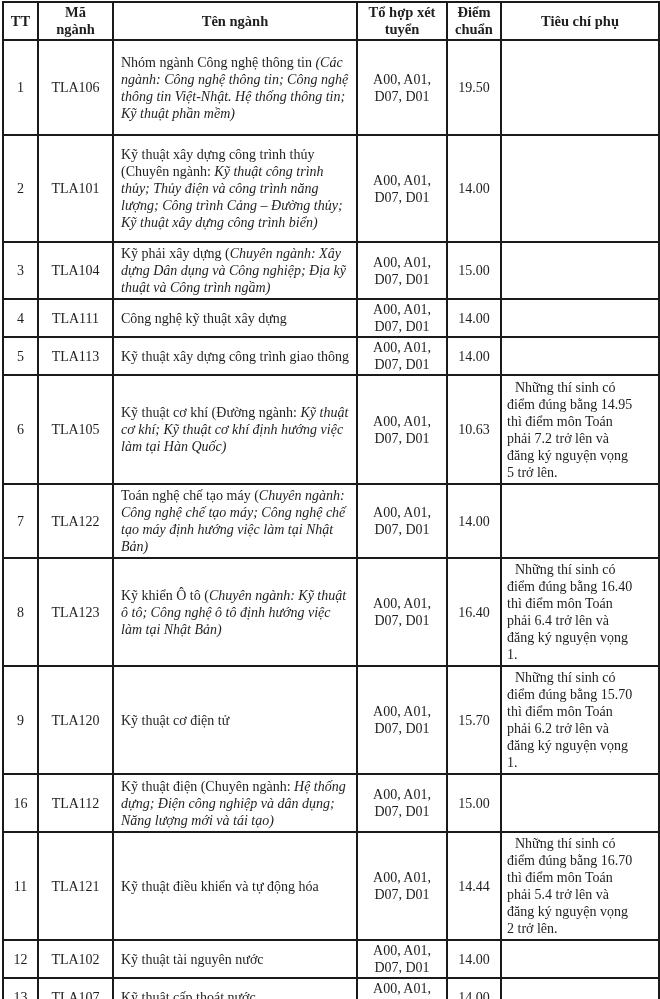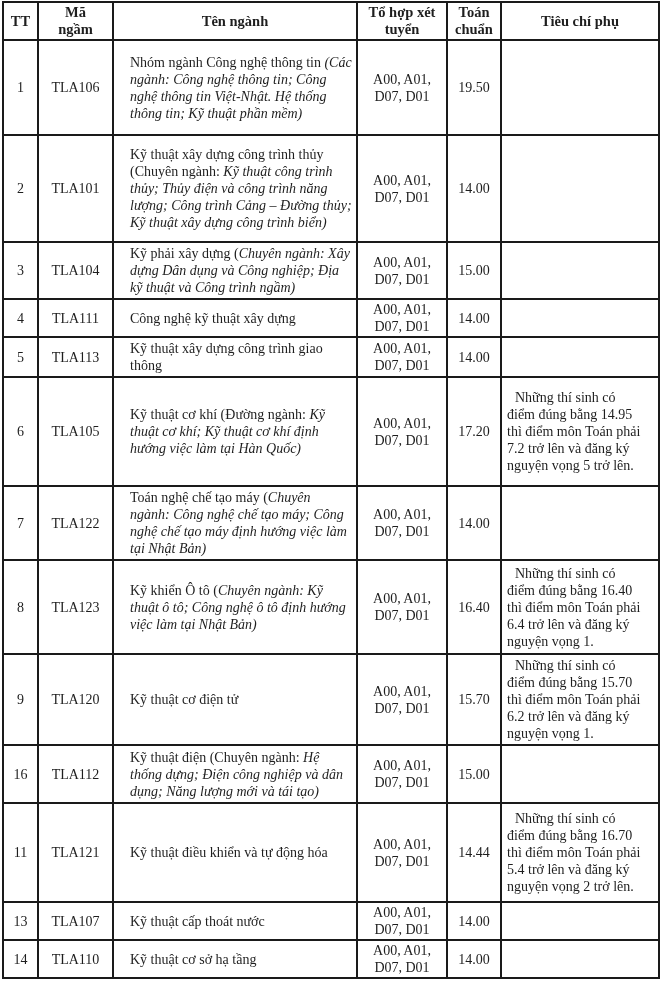--- a/index.html
+++ b/index.html
@@ -14,22 +14,22 @@
   }
   th,td{border:2px solid #1a1a1a;overflow:hidden;}
   thead tr{height:36px;}
   th{
     font-size:14.5px;font-weight:bold;text-align:center;
     line-height:17px;white-space:pre-line;padding:1px 0;
     vertical-align:middle;
   }
   td{font-size:14px;line-height:17px;vertical-align:middle;padding:1px 2px;}
   .c-tt,.c-code,.c-combo,.c-score{text-align:center;padding:1px 3px;}
-  .c-name{padding:2px 4px 2px 16px;}
-  .c-note{padding:2px 12px 2px 5px;text-indent:8px;vertical-align:middle;}
+  .c-name{padding:2px 4px 2px 7px;}
+  .c-note{padding:2px 20px 2px 5px;text-indent:8px;vertical-align:middle;}
   
   tbody tr:nth-child(1){height:95px;}
   tbody tr:nth-child(2){height:107px;}
   tbody tr:nth-child(3){height:54px;}
   tbody tr:nth-child(4){height:38px;}
   tbody tr:nth-child(5){height:36px;}
   tbody tr:nth-child(6){height:109px;}
   tbody tr:nth-child(7){height:74px;}
   tbody tr:nth-child(8){height:94px;}
   tbody tr:nth-child(9){height:81px;}
@@ -48,25 +48,25 @@
     <col style="width:75px">
     <col style="width:244px">
     <col style="width:90px">
     <col style="width:54px">
     <col style="width:158px">
   </colgroup>
   <thead>
     <tr>
       <th>TT</th>
       <th>Mã
-ngầm</th>
+ngành</th>
       <th>Tên ngành</th>
       <th>Tổ hợp xét
 tuyển</th>
-      <th>Toán
+      <th>Điểm
 chuẩn</th>
       <th>Tiêu chí phụ</th>
     </tr>
   </thead>
   <tbody>
       <tr>
         <td class="c-tt">1</td>
         <td class="c-code">TLA106</td>
         <td class="c-name"><span>Nhóm ngành Công nghệ thông tin </span><i>(Các ngành: Công nghệ thông tin; Công nghệ thông tin Việt-Nhật. Hệ thống thông tin; Kỹ thuật phần mềm)</i></td>
         <td class="c-combo">A00, A01, D07, D01</td>
@@ -103,21 +103,21 @@
         <td class="c-name"><span>Kỹ thuật xây dựng công trình giao thông</span></td>
         <td class="c-combo">A00, A01, D07, D01</td>
         <td class="c-score">14.00</td>
         <td class="c-note"></td>
       </tr>
       <tr>
         <td class="c-tt">6</td>
         <td class="c-code">TLA105</td>
         <td class="c-name"><span>Kỹ thuật cơ khí (Đường ngành: </span><i>Kỹ thuật cơ khí; Kỹ thuật cơ khí định hướng việc làm tại Hàn Quốc)</i></td>
         <td class="c-combo">A00, A01, D07, D01</td>
-        <td class="c-score">17.20</td>
+        <td class="c-score">10.63</td>
         <td class="c-note">Những thí sinh có điểm đúng bằng 14.95 thì điểm môn Toán phải 7.2 trở lên và đăng ký nguyện vọng 5 trở lên.</td>
       </tr>
       <tr>
         <td class="c-tt">7</td>
         <td class="c-code">TLA122</td>
         <td class="c-name"><span>Toán nghệ chế tạo máy (</span><i>Chuyên ngành: Công nghệ chế tạo máy; Công nghệ chế tạo máy định hướng việc làm tại Nhật Bản)</i></td>
         <td class="c-combo">A00, A01, D07, D01</td>
         <td class="c-score">14.00</td>
         <td class="c-note"></td>
       </tr>
@@ -147,20 +147,28 @@
       </tr>
       <tr>
         <td class="c-tt">11</td>
         <td class="c-code">TLA121</td>
         <td class="c-name"><span>Kỹ thuật điều khiển và tự động hóa</span></td>
         <td class="c-combo">A00, A01, D07, D01</td>
         <td class="c-score">14.44</td>
         <td class="c-note">Những thí sinh có điểm đúng bằng 16.70 thì điểm môn Toán phải 5.4 trở lên và đăng ký nguyện vọng 2 trở lên.</td>
       </tr>
       <tr>
+        <td class="c-tt">12</td>
+        <td class="c-code">TLA102</td>
+        <td class="c-name"><span>Kỹ thuật tài nguyên nước</span></td>
+        <td class="c-combo">A00, A01, D07, D01</td>
+        <td class="c-score">14.00</td>
+        <td class="c-note"></td>
+      </tr>
+      <tr>
         <td class="c-tt">13</td>
         <td class="c-code">TLA107</td>
         <td class="c-name"><span>Kỹ thuật cấp thoát nước</span></td>
         <td class="c-combo">A00, A01, D07, D01</td>
         <td class="c-score">14.00</td>
         <td class="c-note"></td>
       </tr>
       <tr>
         <td class="c-tt">14</td>
         <td class="c-code">TLA110</td>

